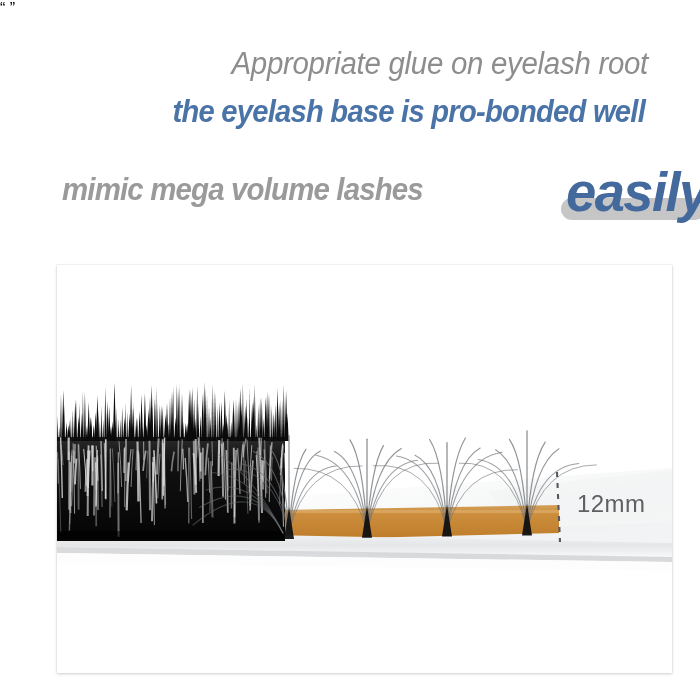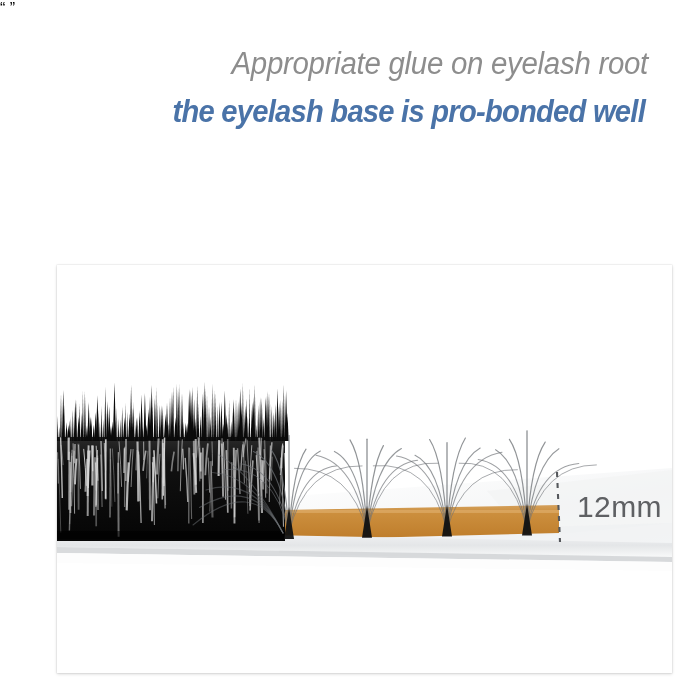--- a/index.html
+++ b/index.html
@@ -116,21 +116,21 @@
     position: absolute;
     left: 0; top: 0;
     width: 615px;
     height: 408px;
     display: block;
   }
 
   .fine-label {
     position: absolute;
     color: #5E6063;
-    font-size: 30px;
+    font-size: 24px;
     font-weight: 400;
     letter-spacing: 0.4px;
     font-family: "Liberation Sans", sans-serif;
   }
   #measurement-label {
     left: 520px;
     top: 225px;
   }
 </style>
 </head>
@@ -139,20 +139,25 @@
 <div id="headline-block">
 
   <span id="quote-open">“</span>
 
   <div id="tagline-line-1">Appropriate  glue on eyelash root</div>
 
   <span id="quote-close">”</span>
 
   <div id="tagline-line-2">the eyelash base is pro-bonded well</div>
 
+  <div id="tagline-line-3">
+    <span id="tagline-line-3-normal">mimic mega volume lashes</span>
+    <span id="easily-highlight"></span>
+    <span id="tagline-line-3-accent">easily</span>
+  </div>
 
 </div>
 
 <div id="product-photo-panel">
 
   <svg id="photo-canvas" viewBox="0 0 615 408">
     <defs>
       <linearGradient id="blackFade" x1="0" y1="0" x2="0" y2="1">
         <stop offset="0%" stop-color="#2a2a2a"></stop>
         <stop offset="25%" stop-color="#111111"></stop>

